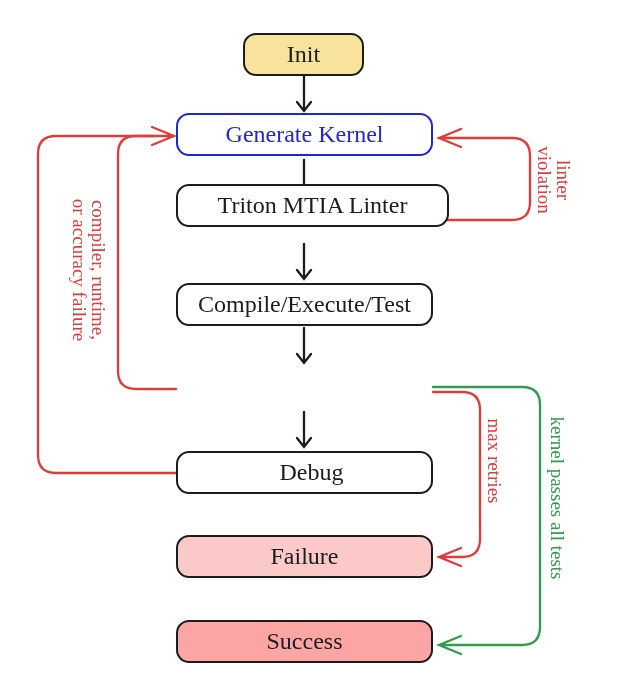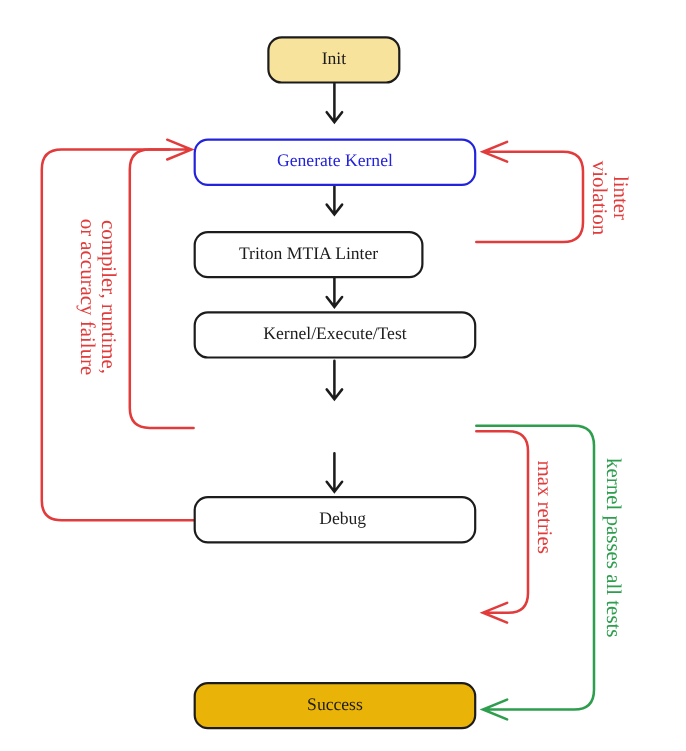--- a/index.html
+++ b/index.html
@@ -13,27 +13,27 @@
   svg.edges{position:absolute;left:0;top:0;width:624px;height:683px;}
   svg.edges path{fill:none;stroke-width:2.3;stroke-linecap:round;stroke-linejoin:miter;}
   .node{
     position:absolute;
     box-sizing:border-box;
     border:2.2px solid #1c1c1c;
     border-radius:13px;
     background:#ffffff;
     color:#1c1c1c;
     display:flex;align-items:center;justify-content:center;
-    font-size:16px;
+    font-size:24px;
     padding-bottom:1px;
     text-align:center;
   }
   .n-init{left:243px;top:33px;width:121px;height:43px;}
-  .n-generate{left:176px;top:126px;width:257px;height:43px;border-width:2.4px;}
-  .n-linter{left:176px;top:210px;width:209px;height:43px;}
+  .n-generate{left:176px;top:113px;width:257px;height:43px;border-width:2.4px;}
+  .n-linter{left:176px;top:184px;width:273px;height:43px;}
   .n-compile{left:176px;top:283px;width:257px;height:43px;}
   .n-process{left:176px;top:367px;width:257px;height:43px;}
   .n-debug{left:176px;top:451px;width:257px;height:43px;padding-left:14px;}
   .n-failure{left:176px;top:535px;width:257px;height:43px;}
   .n-success{left:176px;top:620px;width:257px;height:43px;}
   .edge-label{
     position:absolute;
     font-size:19px;
     line-height:1.0;
     text-align:center;
@@ -76,30 +76,33 @@
 
   <div class="node n-generate" style="color: rgb(35, 35, 220); border-color: rgb(35, 35, 220);">
     <span>Generate Kernel</span>
   </div>
 
   <div class="node n-linter">
     <span>Triton MTIA Linter</span>
   </div>
 
   <div class="node n-compile">
-    <span>Kernel/Execute/Test</span>
+    <span>Compile/Execute/Test</span>
   </div>
 
 
   <div class="node n-debug">
     <span>Debug</span>
   </div>
 
+  <div class="node n-failure" style="background-color: rgb(252, 201, 201);">
+    <span>Failure</span>
+  </div>
 
-  <div class="node n-success" style="background-color: #eab308;">
+  <div class="node n-success" style="background-color: #fca5a5;">
     <span>Success</span>
   </div>
 
   <div class="edge-label l-compiler" style="color: rgb(226, 59, 59);">
     <span>compiler, runtime,</span>
     <span>or accuracy failure</span>
   </div>
 
   <div class="edge-label l-linter-violation" style="color: rgb(226, 59, 59);">
     <span>linter</span>

